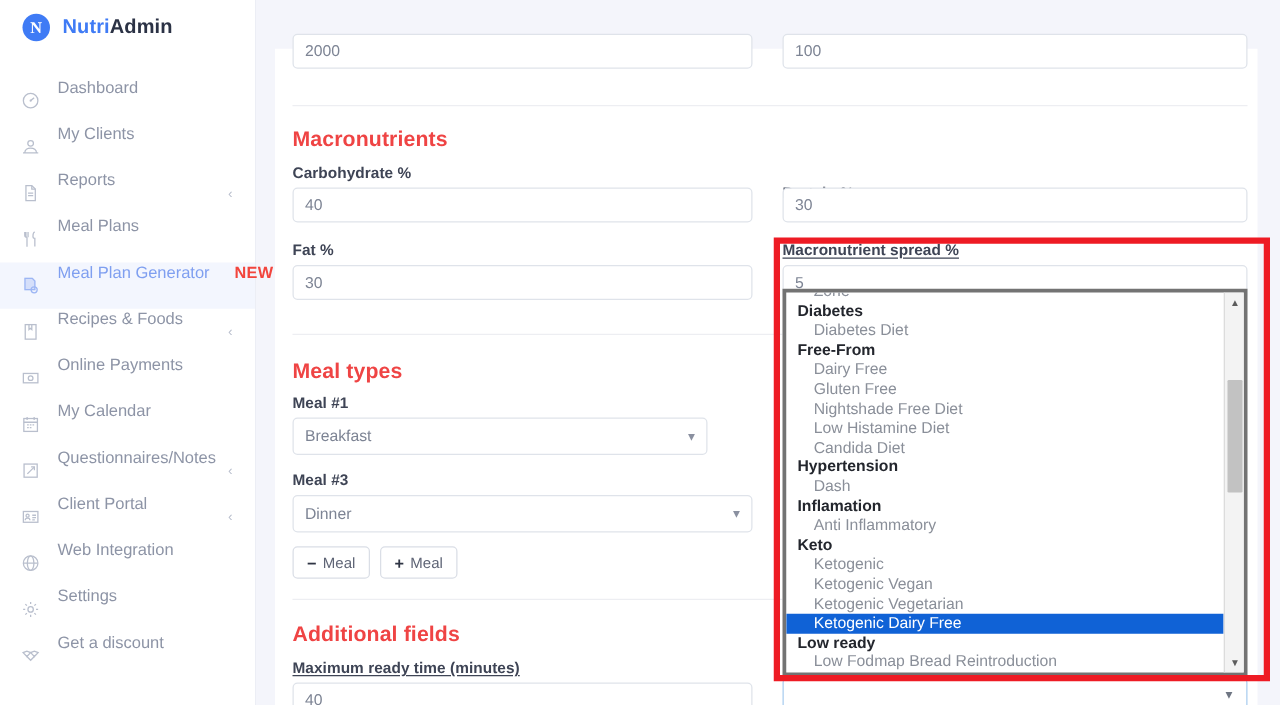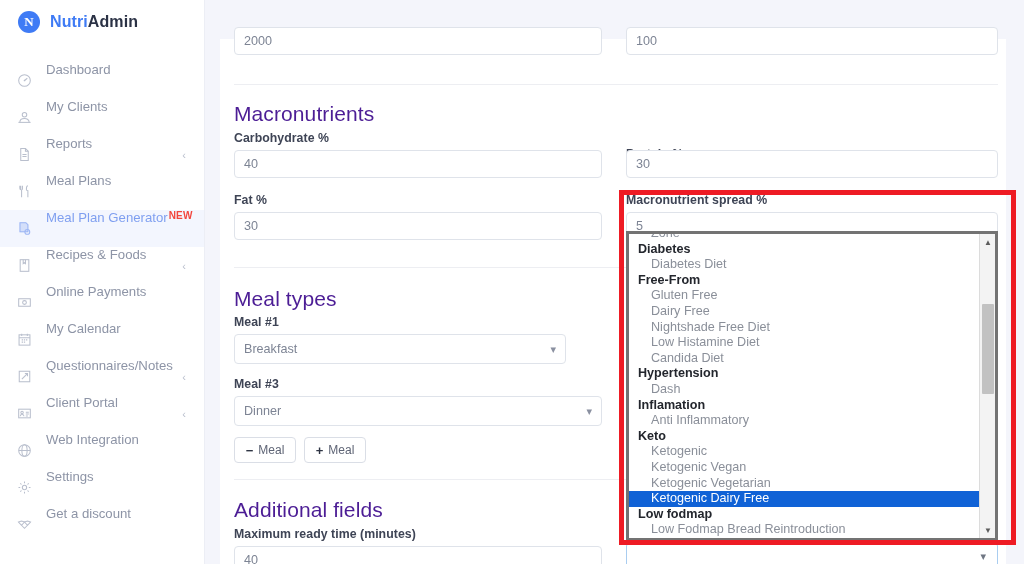--- a/index.html
+++ b/index.html
@@ -47,46 +47,46 @@
     display: flex; align-items: center; justify-content: center;
     color: #b9bfcd;
   }
   .nav-item .lbl { margin-left: 10px; white-space: nowrap; }
   .nav-item .chev {
     position: absolute; right: 18px; top: 50%;
     transform: translateY(-50%);
     font-size: 11px; color: #b9bfcd;
   }
   .nav-item .badge {
-    color: #f2453d; font-size: 10px; font-weight: bold;
-    margin-left: 1px; vertical-align: super;
+    color: #f2453d; font-size: 13px; font-weight: bold;
+    margin-left: 20px; vertical-align: super;
     letter-spacing: .2px;
   }
   .nav-item.active { background: #f3f6fe; color: #7f9ff0; }
   .nav-item.active .ico { color: #9db6f4; }
 
   
   .main {
     position: absolute; left: 220px; top: 0;
     width: 786px; height: 564px;
     background: #ffffff;
     margin-top: 39px;
   }
 
   .divider { height: 1px; background: #edeef2; margin: 0; }
 
   .sect-title {
-    font-size: 21px; color: #4c1d95; font-weight: 400;
+    font-size: 17px; color: #ef4444; font-weight: 700;
     letter-spacing: .1px;
   }
   .lbl-field {
     font-size: 12.3px; color: #3e4455; font-weight: bold;
     letter-spacing: .05px;
   }
-  .lbl-field.underlined { text-underline-offset: 2px; }
+  .lbl-field.underlined { text-decoration: underline; text-underline-offset: 2px; }
 
   .inp {
     width: 100%; height: 28px;
     border: 1px solid #dfe3ea; border-radius: 4px;
     background: #fff;
     padding: 0 9px;
     font-size: 12.6px; color: #7d8494;
     font-family: "Liberation Sans", sans-serif;
     outline: none;
   }
@@ -414,35 +414,35 @@
     <input class="inp abs" style="left: 14px; top: 507px; width: 368px;" readonly="" value="40">
 
     <div class="dd-wrap">
       <div class="dd-list">
         <div class="dd-scroll">
 
           <div class="dd-opt">Zone</div>
           <div class="dd-group">Diabetes</div>
           <div class="dd-opt">Diabetes Diet</div>
           <div class="dd-group">Free-From</div>
+          <div class="dd-opt">Dairy Free</div>
           <div class="dd-opt">Gluten Free</div>
-          <div class="dd-opt">Dairy Free</div>
           <div class="dd-opt">Nightshade Free Diet</div>
           <div class="dd-opt">Low Histamine Diet</div>
           <div class="dd-opt">Candida Diet</div>
           <div class="dd-group">Hypertension</div>
           <div class="dd-opt">Dash</div>
           <div class="dd-group">Inflamation</div>
           <div class="dd-opt">Anti Inflammatory</div>
           <div class="dd-group">Keto</div>
           <div class="dd-opt">Ketogenic</div>
           <div class="dd-opt">Ketogenic Vegan</div>
           <div class="dd-opt">Ketogenic Vegetarian</div>
           <div class="dd-opt selected">Ketogenic Dairy Free</div>
-          <div class="dd-group">Low fodmap</div>
+          <div class="dd-group">Low ready</div>
           <div class="dd-opt">Low Fodmap Bread Reintroduction</div>
 
         </div>
       </div>
 
       <div class="dd-sb">
         <div class="arrow up">▲</div>
         <div class="thumb"></div>
         <div class="arrow down">▼</div>
       </div>

